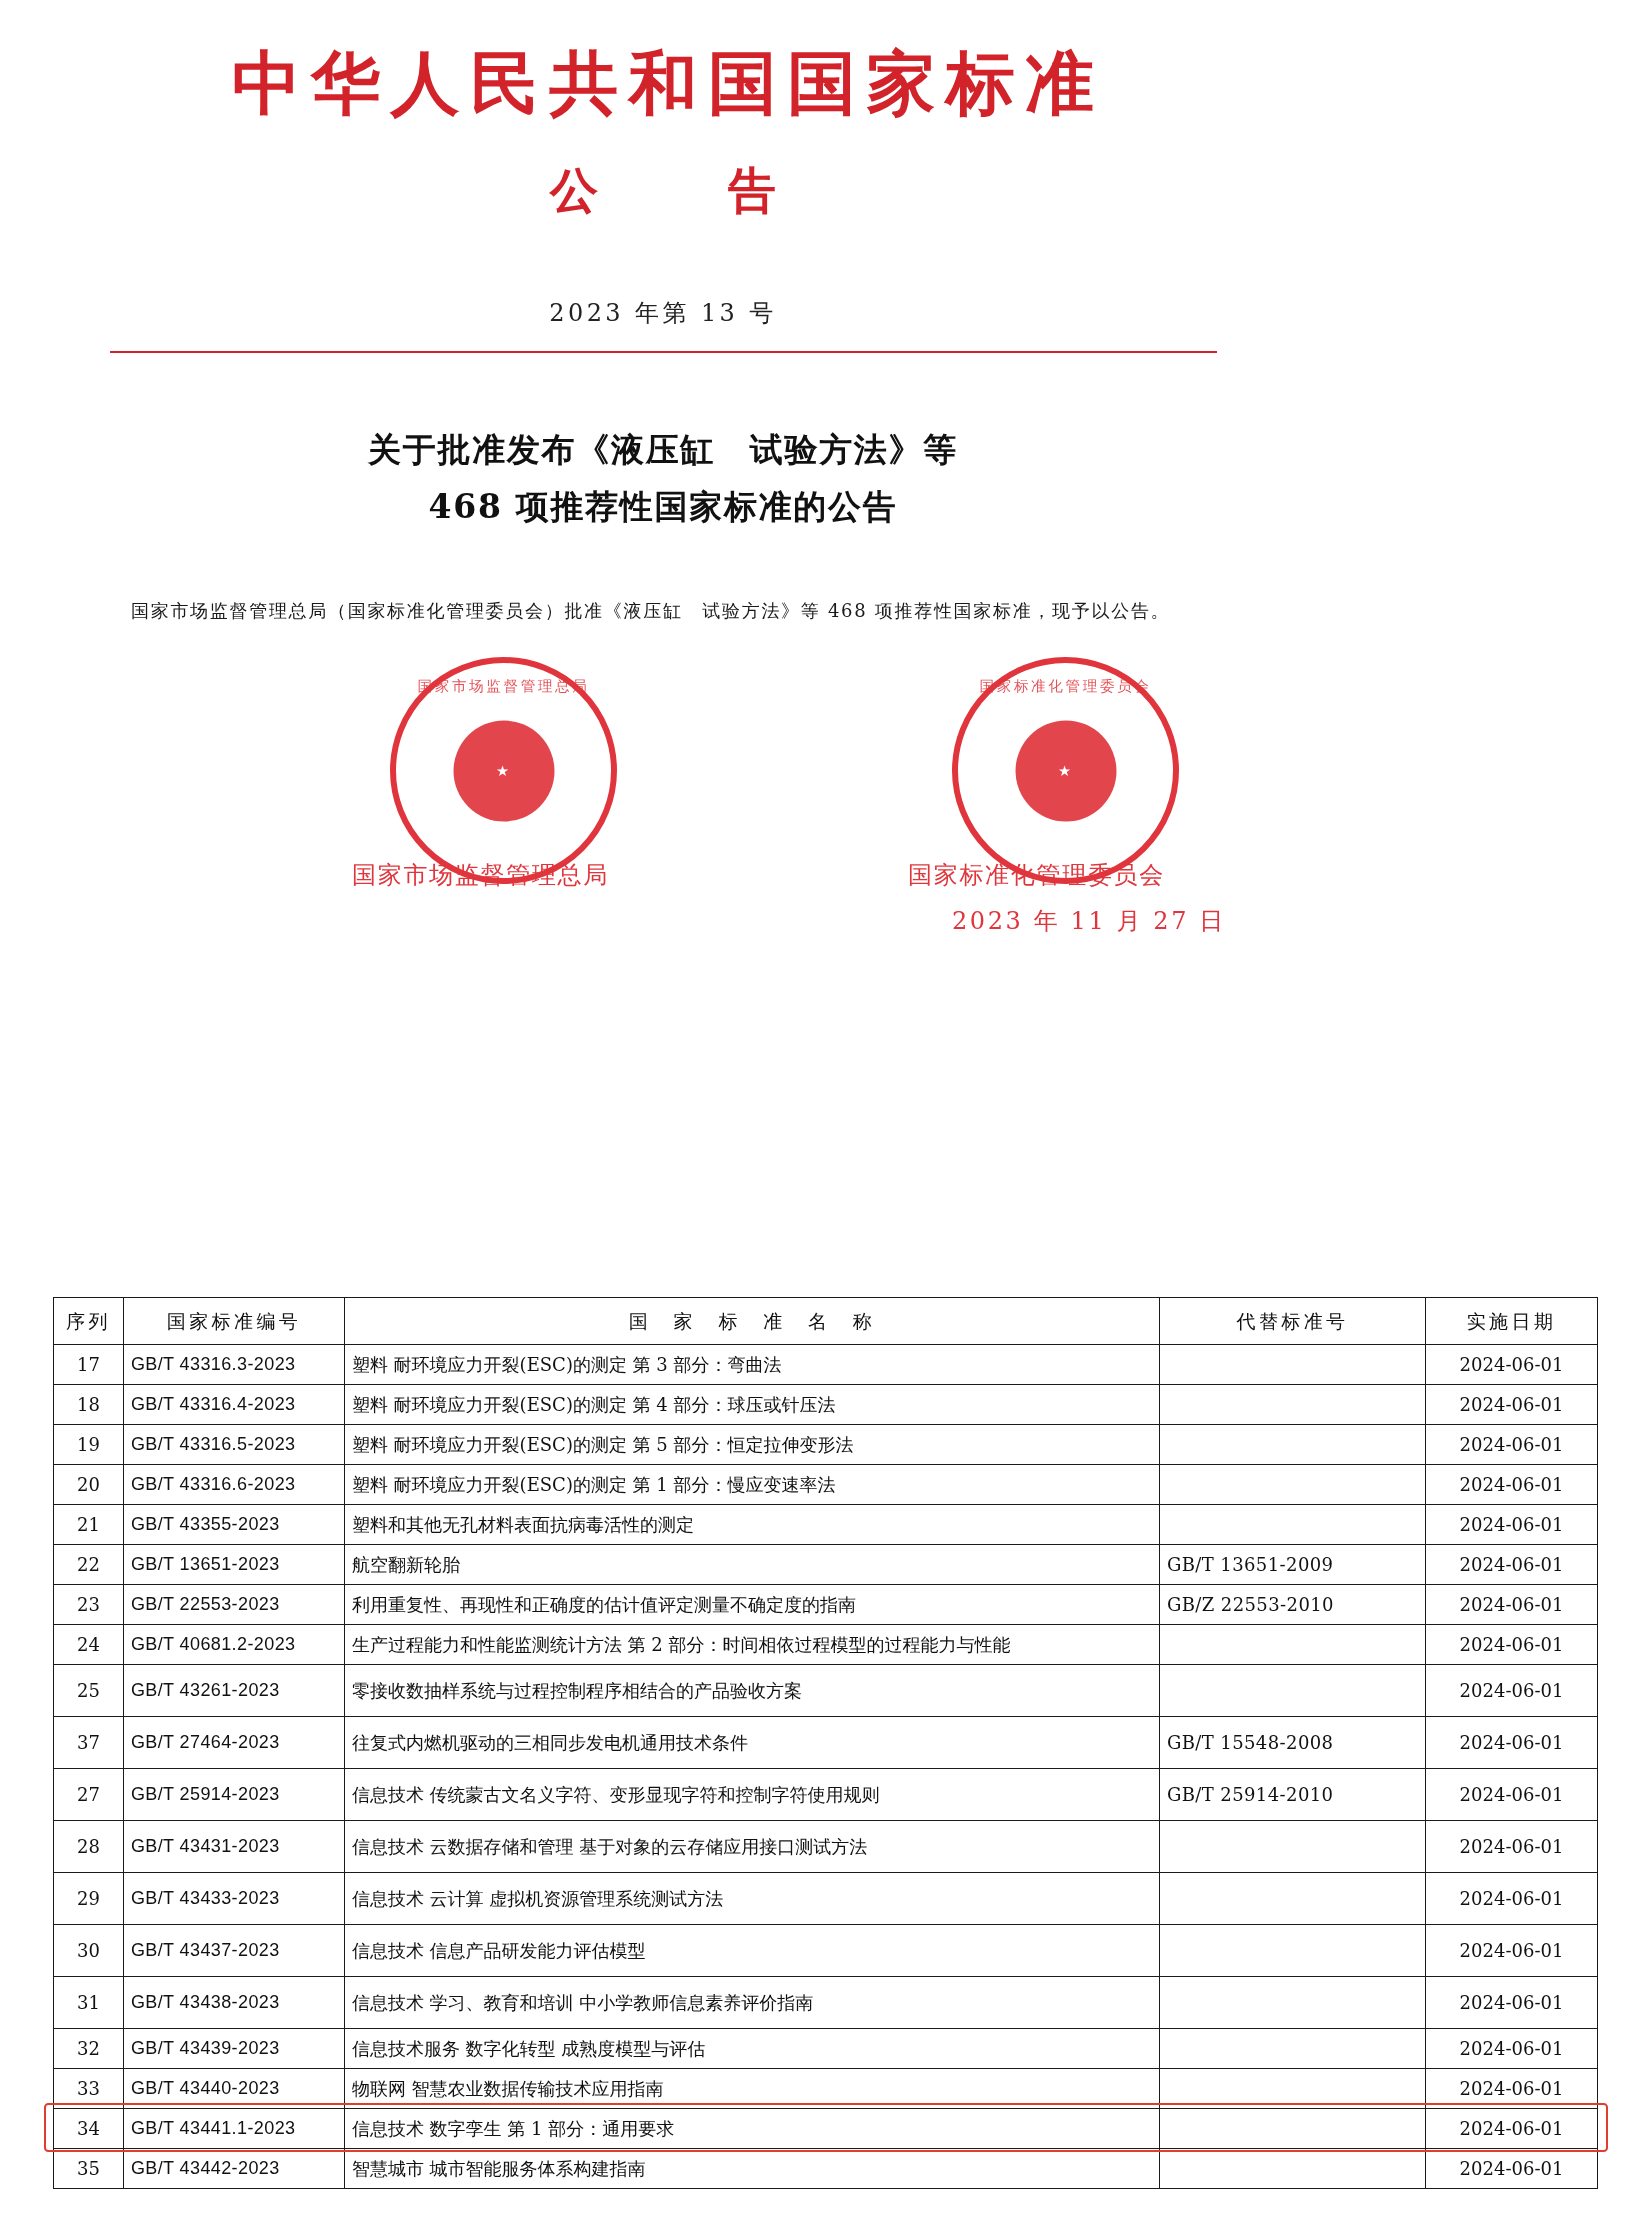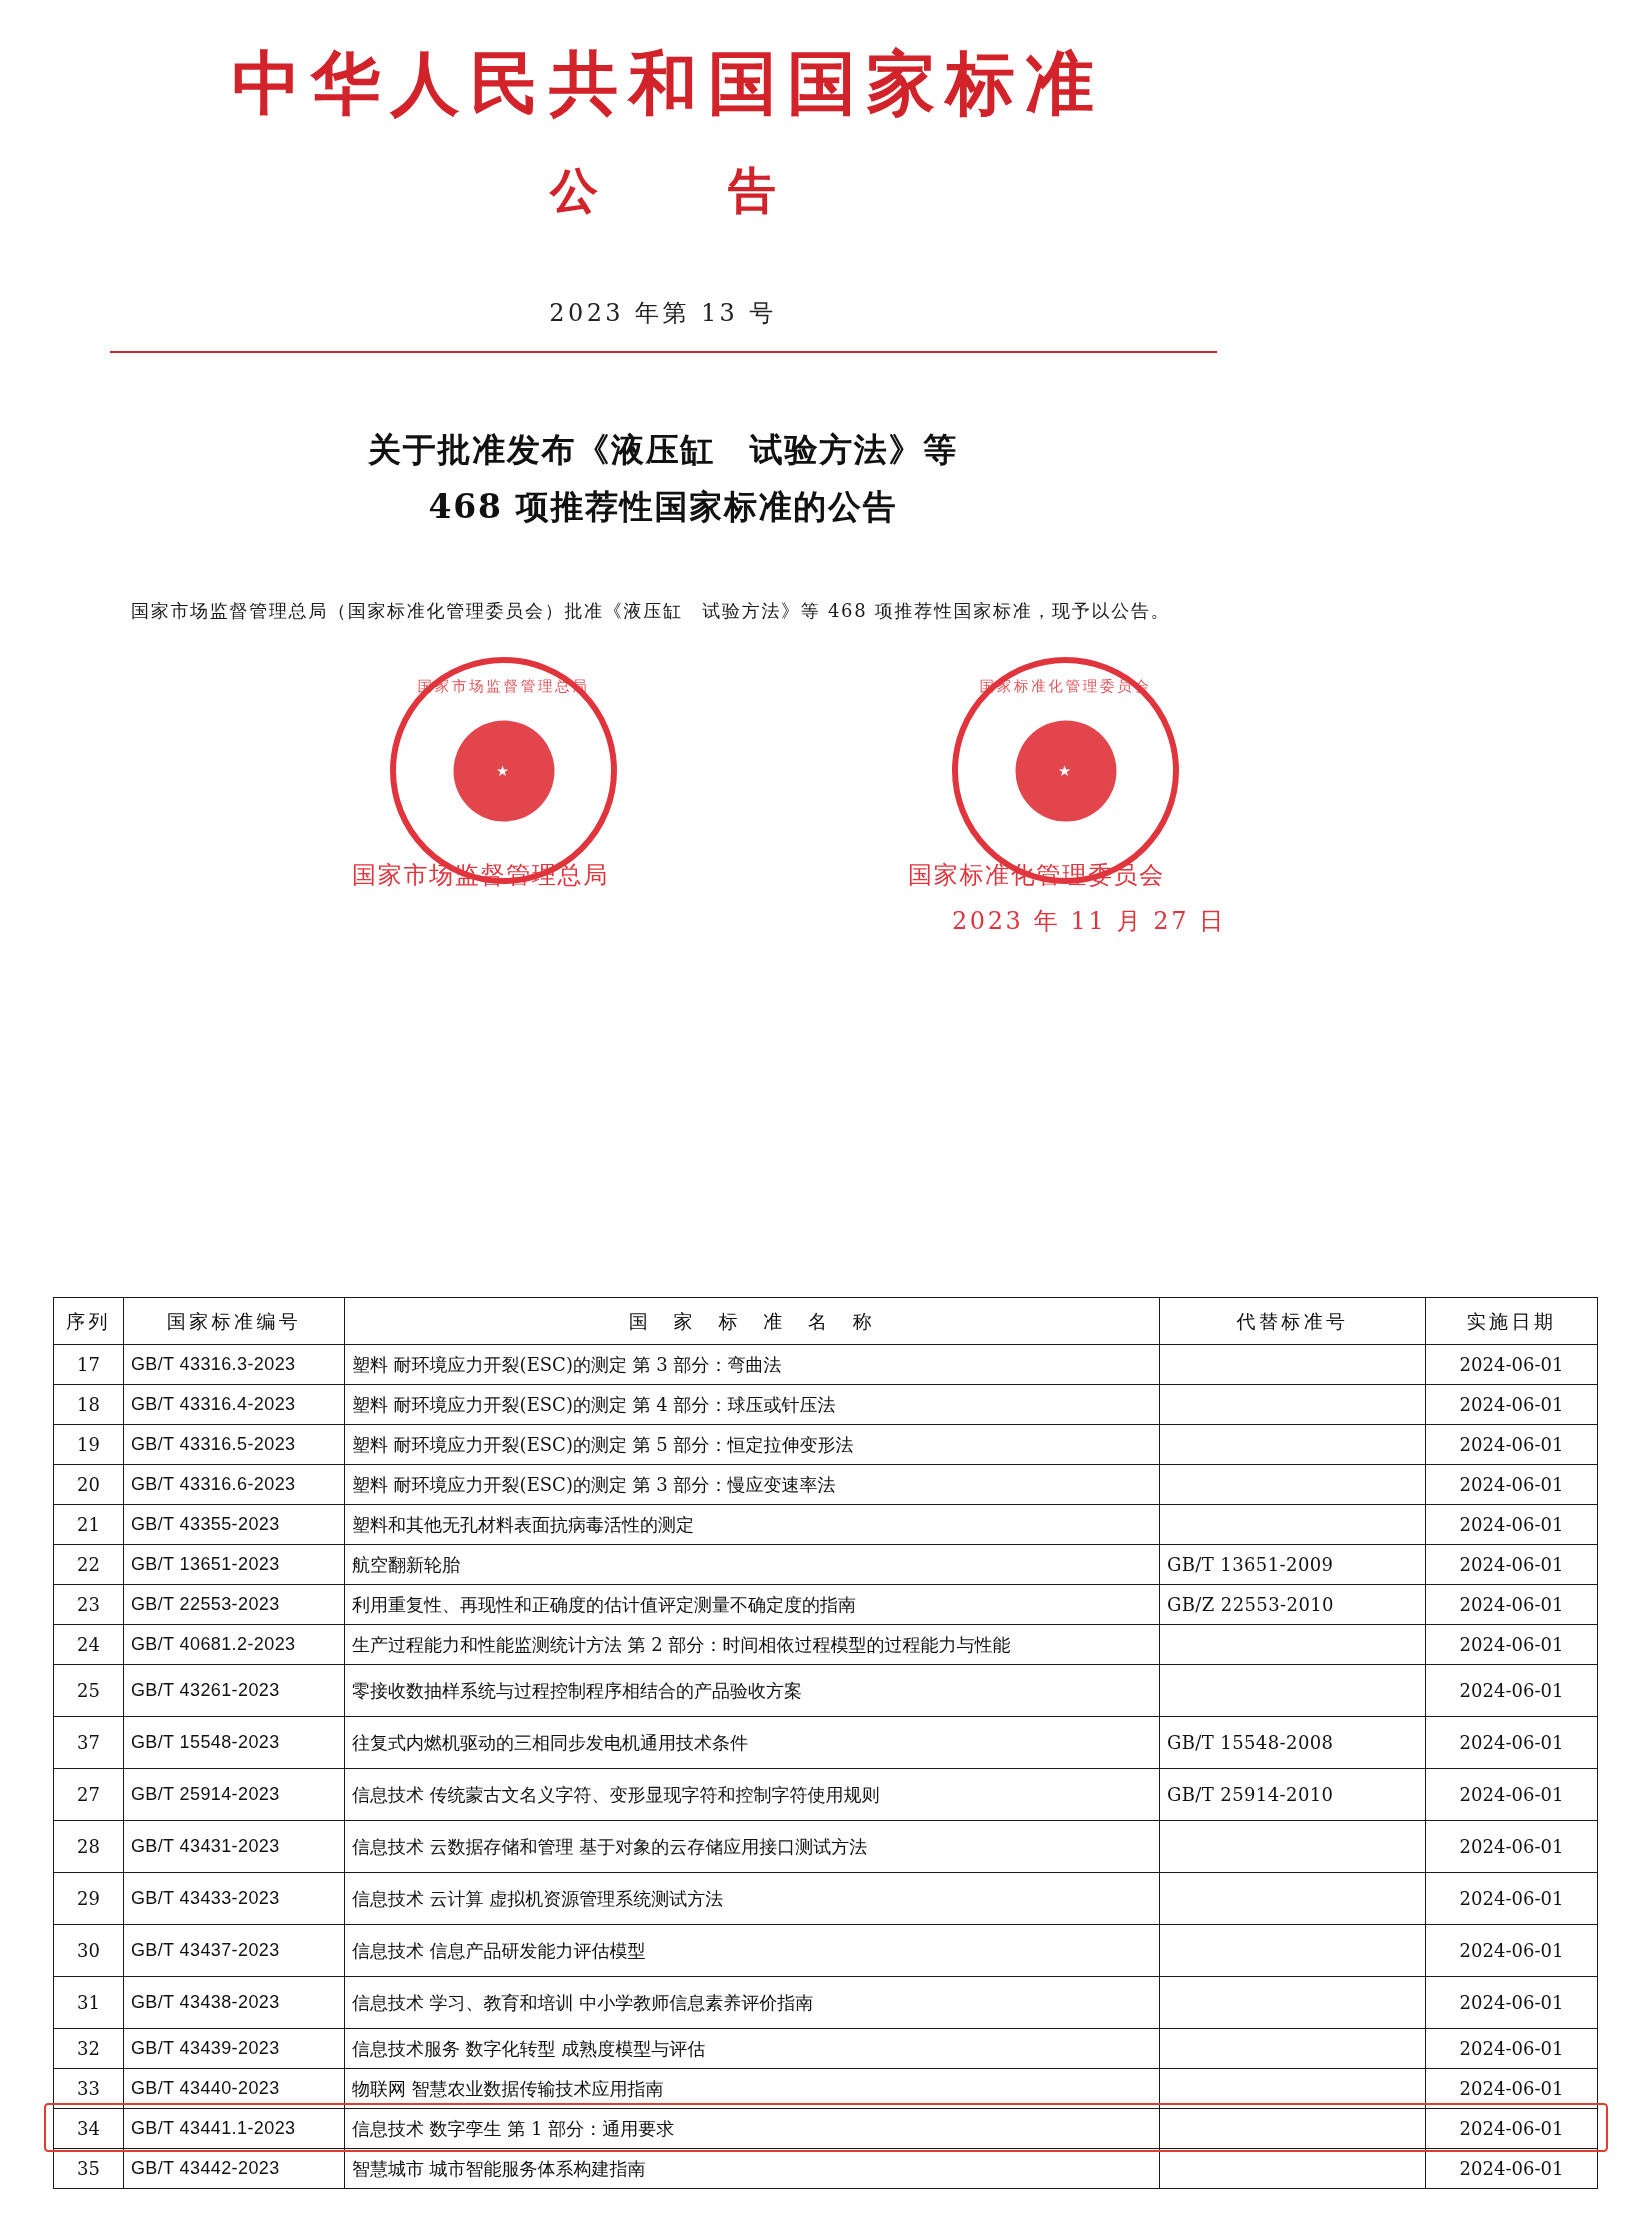--- a/index.html
+++ b/index.html
@@ -277,21 +277,21 @@
           <tr>
             <td class="seq">19</td>
             <td class="no">GB/T 43316.5-2023</td>
             <td class="name">塑料 耐环境应力开裂(ESC)的测定 第 5 部分：恒定拉伸变形法</td>
             <td class="repl"></td>
             <td class="date">2024-06-01</td>
           </tr>
           <tr>
             <td class="seq">20</td>
             <td class="no">GB/T 43316.6-2023</td>
-            <td class="name">塑料 耐环境应力开裂(ESC)的测定 第 3 部分：慢应变速率法</td>
+            <td class="name">塑料 耐环境应力开裂(ESC)的测定 第 1 部分：慢应变速率法</td>
             <td class="repl"></td>
             <td class="date">2024-06-01</td>
           </tr>
           <tr>
             <td class="seq">21</td>
             <td class="no">GB/T 43355-2023</td>
             <td class="name">塑料和其他无孔材料表面抗病毒活性的测定</td>
             <td class="repl"></td>
             <td class="date">2024-06-01</td>
           </tr>
@@ -318,21 +318,21 @@
           </tr>
           <tr class="tall">
             <td class="seq">25</td>
             <td class="no">GB/T 43261-2023</td>
             <td class="name">零接收数抽样系统与过程控制程序相结合的产品验收方案</td>
             <td class="repl"></td>
             <td class="date">2024-06-01</td>
           </tr>
           <tr class="tall">
             <td class="seq">37</td>
-            <td class="no">GB/T 15548-2023</td>
+            <td class="no">GB/T 27464-2023</td>
             <td class="name">往复式内燃机驱动的三相同步发电机通用技术条件</td>
             <td class="repl">GB/T 15548-2008</td>
             <td class="date">2024-06-01</td>
           </tr>
           <tr class="tall">
             <td class="seq">27</td>
             <td class="no">GB/T 25914-2023</td>
             <td class="name">信息技术 传统蒙古文名义字符、变形显现字符和控制字符使用规则</td>
             <td class="repl">GB/T 25914-2010</td>
             <td class="date">2024-06-01</td>

